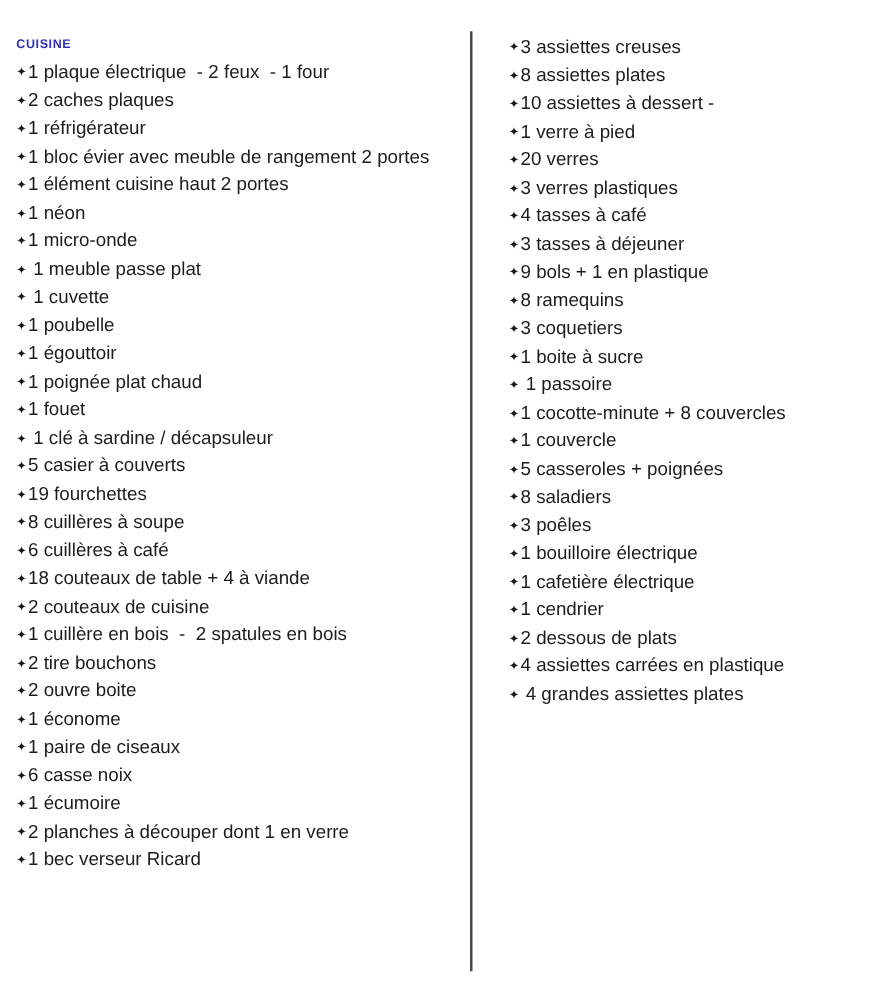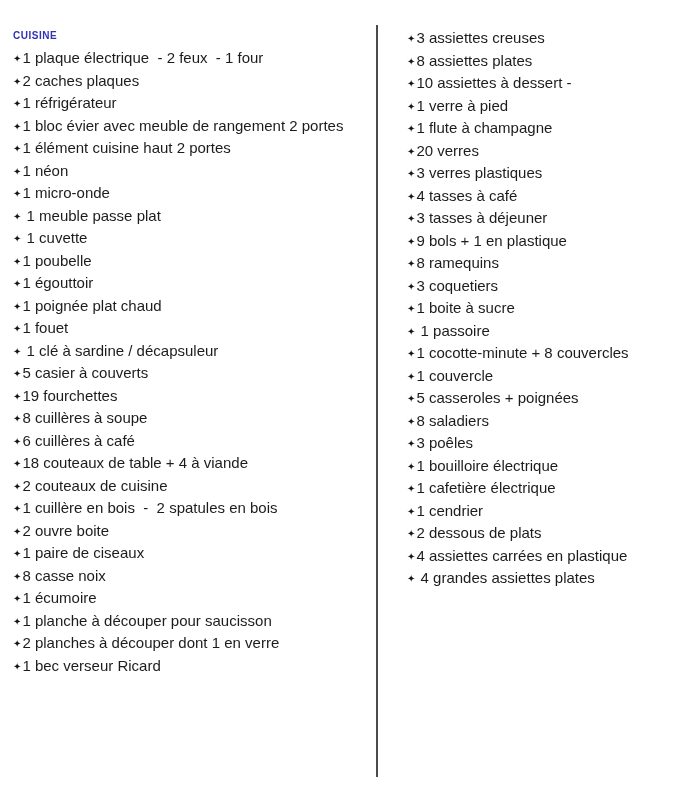--- a/index.html
+++ b/index.html
@@ -79,39 +79,39 @@
       <div class="item"><span class="bullet">✦</span><span class="txt">1 poignée plat chaud</span></div>
       <div class="item"><span class="bullet">✦</span><span class="txt">1 fouet</span></div>
       <div class="item"><span class="bullet">✦</span><span class="txt"> 1 clé à sardine / décapsuleur</span></div>
       <div class="item"><span class="bullet">✦</span><span class="txt">5 casier à couverts</span></div>
       <div class="item"><span class="bullet">✦</span><span class="txt">19 fourchettes</span></div>
       <div class="item"><span class="bullet">✦</span><span class="txt">8 cuillères à soupe</span></div>
       <div class="item"><span class="bullet">✦</span><span class="txt">6 cuillères à café</span></div>
       <div class="item"><span class="bullet">✦</span><span class="txt">18 couteaux de table + 4 à viande</span></div>
       <div class="item"><span class="bullet">✦</span><span class="txt">2 couteaux de cuisine</span></div>
       <div class="item"><span class="bullet">✦</span><span class="txt">1 cuillère en bois  -  2 spatules en bois</span></div>
+      <div class="item"><span class="bullet">✦</span><span class="txt">2 tire bouchons</span></div>
       <div class="item"><span class="bullet">✦</span><span class="txt">2 ouvre boite</span></div>
+      <div class="item"><span class="bullet">✦</span><span class="txt">1 économe</span></div>
       <div class="item"><span class="bullet">✦</span><span class="txt">1 paire de ciseaux</span></div>
-      <div class="item"><span class="bullet">✦</span><span class="txt">8 casse noix</span></div>
+      <div class="item"><span class="bullet">✦</span><span class="txt">6 casse noix</span></div>
       <div class="item"><span class="bullet">✦</span><span class="txt">1 écumoire</span></div>
-      <div class="item"><span class="bullet">✦</span><span class="txt">1 planche à découper pour saucisson</span></div>
       <div class="item"><span class="bullet">✦</span><span class="txt">2 planches à découper dont 1 en verre</span></div>
       <div class="item"><span class="bullet">✦</span><span class="txt">1 bec verseur Ricard</span></div>
     </div>
 </div>
 
 <div class="divider"></div>
 
 <div class="col col-right">
   <div>
       <div class="item"><span class="bullet">✦</span><span class="txt">3 assiettes creuses</span></div>
       <div class="item"><span class="bullet">✦</span><span class="txt">8 assiettes plates</span></div>
       <div class="item"><span class="bullet">✦</span><span class="txt">10 assiettes à dessert -</span></div>
       <div class="item"><span class="bullet">✦</span><span class="txt">1 verre à pied</span></div>
-      <div class="item"><span class="bullet">✦</span><span class="txt">1 flute à champagne</span></div>
       <div class="item"><span class="bullet">✦</span><span class="txt">20 verres</span></div>
       <div class="item"><span class="bullet">✦</span><span class="txt">3 verres plastiques</span></div>
       <div class="item"><span class="bullet">✦</span><span class="txt">4 tasses à café</span></div>
       <div class="item"><span class="bullet">✦</span><span class="txt">3 tasses à déjeuner</span></div>
       <div class="item"><span class="bullet">✦</span><span class="txt">9 bols + 1 en plastique</span></div>
       <div class="item"><span class="bullet">✦</span><span class="txt">8 ramequins</span></div>
       <div class="item"><span class="bullet">✦</span><span class="txt">3 coquetiers</span></div>
       <div class="item"><span class="bullet">✦</span><span class="txt">1 boite à sucre</span></div>
       <div class="item"><span class="bullet">✦</span><span class="txt"> 1 passoire</span></div>
       <div class="item"><span class="bullet">✦</span><span class="txt">1 cocotte-minute + 8 couvercles</span></div>

